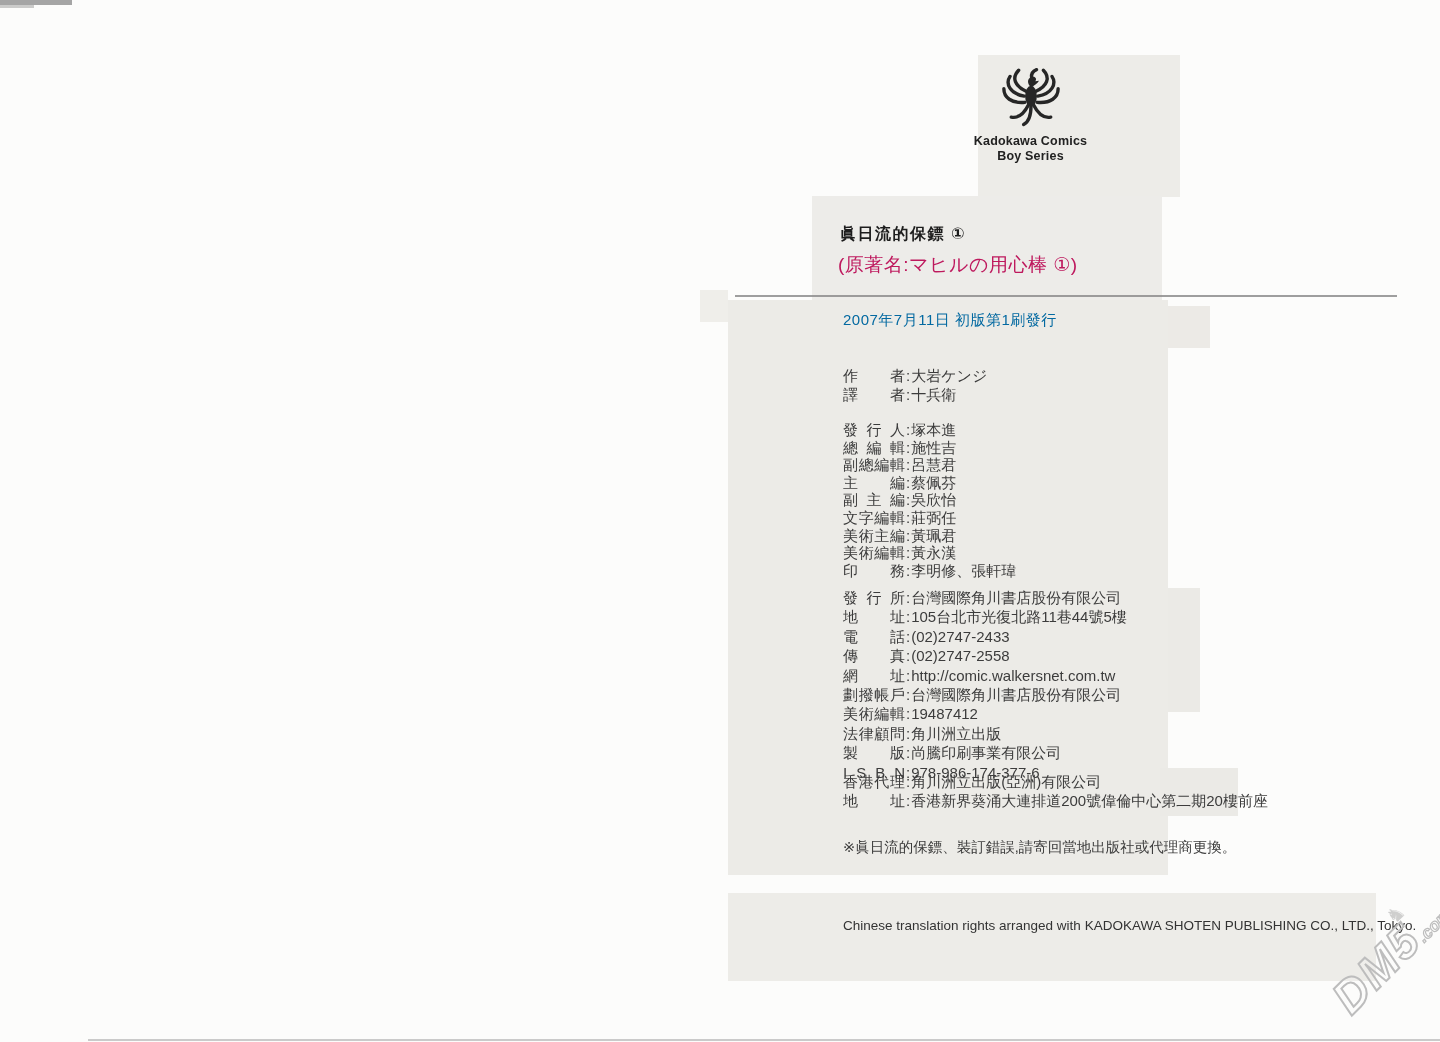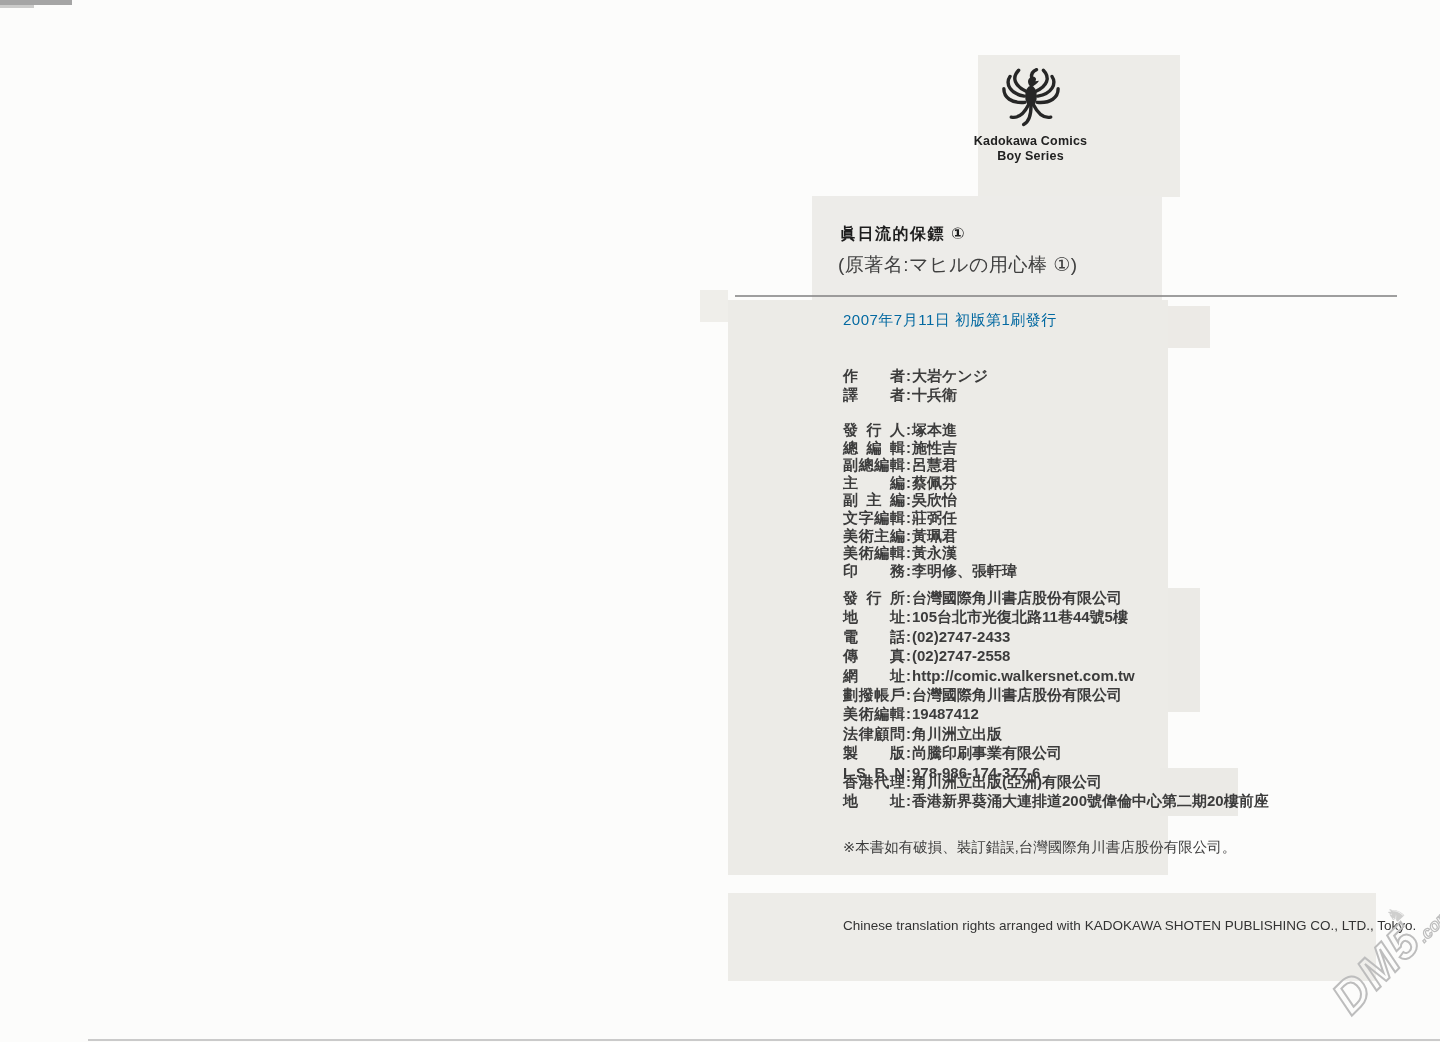--- a/index.html
+++ b/index.html
@@ -25,28 +25,28 @@
   .edge-top2{position:absolute;left:0;top:5px;width:34px;height:3px;background:#9a9a9a;opacity:.5;}
   .edge-bottom{position:absolute;left:88px;top:1039px;width:1352px;height:2px;background:#b5b5b5;opacity:.7;}
 
   
   .logo{position:absolute;left:958px;top:62px;width:145px;text-align:center;}
   .logo svg{display:block;margin:0 auto;}
   .brand{font-weight:bold;font-size:12.5px;line-height:15px;color:#222;letter-spacing:.2px;}
 
   
   .title{position:absolute;left:840px;top:224px;font-size:16px;font-weight:bold;color:#1d1d1d;letter-spacing:1.5px;}
-  .subtitle{position:absolute;left:838px;top:252px;font-size:19px;color:#404040;letter-spacing:.5px;}
+  .subtitle{position:absolute;left:838px;top:252px;font-size:19px;color:#be185d;letter-spacing:.5px;}
   .divider{position:absolute;left:735px;top:295px;width:662px;height:2px;background:#8d8d8d;opacity:.85;}
 
   .date-line{position:absolute;left:843px;top:311px;font-size:15px;color:#0369a1;letter-spacing:.5px;}
 
   
   .rows{position:absolute;left:843px;font-size:15px;color:#3c3c3c;}
-  .rows .row{white-space:nowrap;font-weight:bold;}
+  .rows .row{white-space:nowrap;}
   .lbl{display:inline-block;width:62px;text-align:justify;text-align-last:justify;vertical-align:top;}
   .sep{display:inline-block;margin:0 1px;}
   .r-staff1{top:367px;line-height:18.6px;}
   .r-staff2{top:421px;line-height:17.6px;}
   .r-pub{top:588px;line-height:19.4px;}
   .r-hk{top:772px;line-height:19.4px;}
 
   .notice{position:absolute;left:843px;top:838px;font-size:14.5px;color:#3c3c3c;}
 
   .copyright{position:absolute;left:843px;top:916px;font-size:13.5px;line-height:19.5px;color:#333;}
@@ -139,21 +139,21 @@
     <div class="row"><span class="lbl">法律顧問</span><span class="sep">:</span><span class="val">角川洲立出版</span></div>
     <div class="row"><span class="lbl">製版</span><span class="sep">:</span><span class="val">尚騰印刷事業有限公司</span></div>
     <div class="row"><span class="lbl">I S B N</span><span class="sep">:</span><span class="val">978-986-174-377-6</span></div>
   </div>
 
   <div class="rows r-hk">
     <div class="row"><span class="lbl">香港代理</span><span class="sep">:</span><span class="val">角川洲立出版(亞洲)有限公司</span></div>
     <div class="row"><span class="lbl">地址</span><span class="sep">:</span><span class="val">香港新界葵涌大連排道200號偉倫中心第二期20樓前座</span></div>
   </div>
 
-  <div class="notice">※本書如有破損、裝訂錯誤,台灣國際角川書店股份有限公司。</div>
+  <div class="notice">※眞日流的保鏢、裝訂錯誤,請寄回當地出版社或代理商更換。</div>
 
   <div class="copyright">
     <div>Chinese translation rights arranged with KADOKAWA SHOTEN PUBLISHING CO., LTD., Tokyo.</div>
   </div>
 
   <div class="watermark">
     <span class="wm-crown">♞</span>
     <span class="wm-text">DM5</span><span class="wm-suffix">.com</span>
   </div>
 

